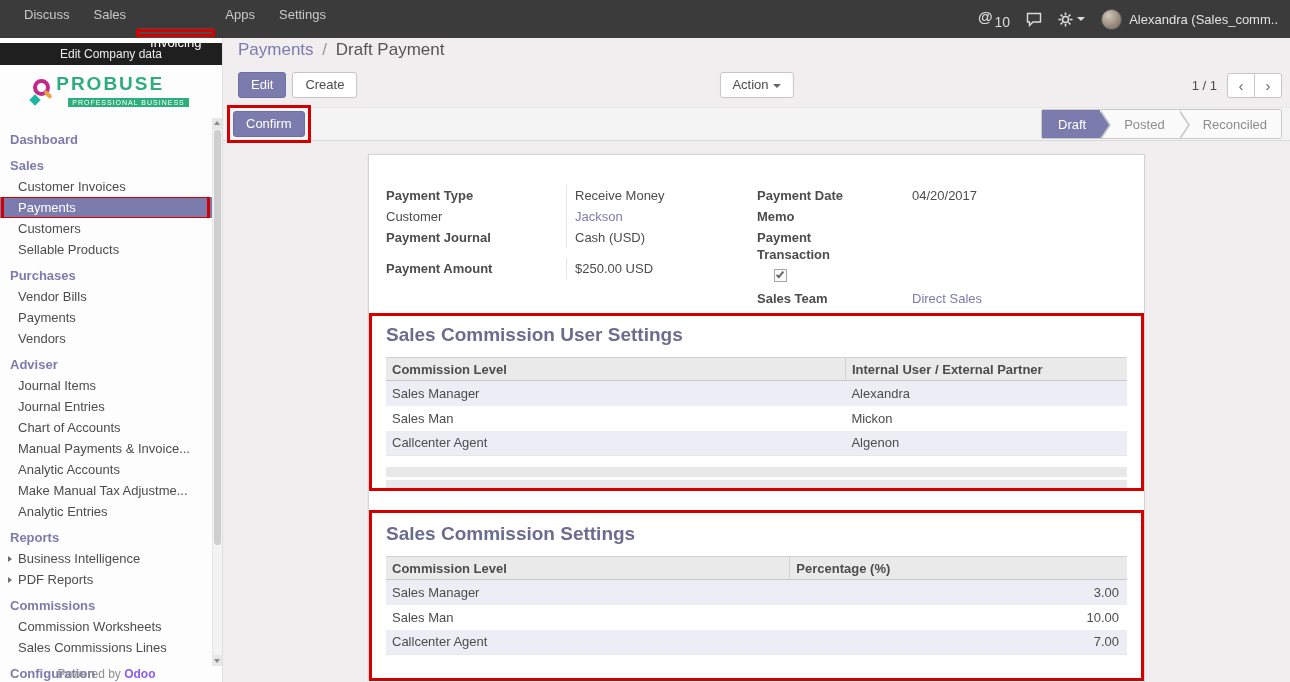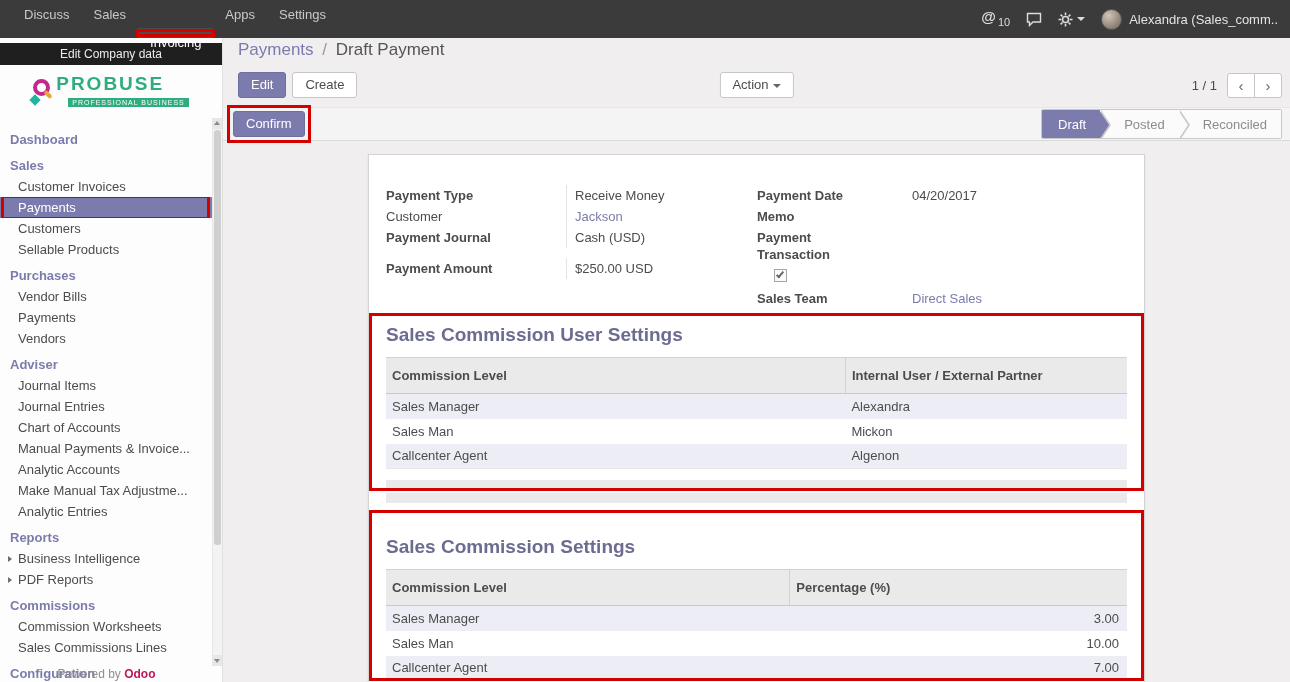--- a/index.html
+++ b/index.html
@@ -23,21 +23,21 @@
     padding:0 12px; line-height:30px; cursor:pointer; white-space:nowrap;
   }
   .topbar .menu-item.active { background:#4d4c4c; color:#fff; position:relative;margin-top:28px; }
   .topbar .menu-item.active::after {
     content:""; position:absolute; top:1px; bottom:1px; left:-2px; right:-2px;
     border:3px solid #d40000; pointer-events:none; z-index:50;
   }
   .topbar-right { margin-left:auto; display:flex; align-items:center; gap:16px; padding-right:12px; color:#dcdcdc; }
   .mention { display:flex; align-items:flex-start; gap:2px; line-height:30px; }
   .mention .at { font-size:15px; font-weight:bold; }
-  .mention .cnt { font-size:11px; margin-top:5px; }
+  .mention .cnt { font-size:14px; margin-top:5px; }
   .icon-svg { display:block; }
   .caret-down {
     display:inline-block; width:0; height:0; margin-left:4px;
     border-left:4px solid transparent; border-right:4px solid transparent;
     border-top:4px solid #dcdcdc; vertical-align:middle;
   }
   .user-block { display:flex; align-items:center; gap:7px; }
   .avatar {
     width:21px; height:21px; border-radius:50%;
     background: radial-gradient(circle at 35% 30%, #cfc7b8, #8d7f72 70%);
@@ -91,21 +91,21 @@
   }
   .expander {
     position:absolute; left:8px; top:8px; width:0; height:0;
     border-left:4px solid #6d6d6d; border-top:3px solid transparent; border-bottom:3px solid transparent;
   }
   .side-item.expandable { padding-left:18px; }
   .powered {
     position:absolute; bottom:1px; left:0; width:213px; text-align:center;
     font-size:12px; color:#8f8f8f;
   }
-  .powered .brand { color:#be185d; font-weight:bold; cursor:pointer; }
+  .powered .brand { color:#8b5cf6; font-weight:bold; cursor:pointer; }
 
   
   .sb-scroll {
     position:absolute; right:0; top:88px; bottom:16px; width:10px;
     background:#f3f3f3; border-left:1px solid #e6e6e6;
   }
   .sb-btn { position:absolute; left:0; width:9px; height:11px; background:#e7e7e7; }
   .sb-up { top:0; } .sb-down { bottom:0; }
   .sb-up::after, .sb-down::after {
     content:""; position:absolute; left:1px;
@@ -199,21 +199,21 @@
   }
 
   .section { margin-top:14px; }
   .section.second { margin-top:32px; }
   .section-title { font-size:19px; font-weight:bold; color:#6c6c91; line-height:24px; margin-bottom:10px; }
 
   table.o-list { width:741px; border-collapse:collapse; table-layout:fixed; }
   .o-list th {
     background:#eaeaea; font-weight:bold; text-align:left; color:#4c4c4c;
     border-top:1px solid #d2d2d2; border-bottom:1px solid #c9c9c9;
-    padding:10px 6px; height:23px; cursor:pointer;
+    padding:3px 6px; height:23px; cursor:pointer;
   }
   .o-list th + th { border-left:1px solid #d2d2d2; }
   .o-list td { padding:4px 6px; height:25px; cursor:pointer; }
   .o-list tbody tr:nth-child(odd) { background:#ededf5; }
   .o-list tbody tr:nth-child(even) { background:#fff; }
   .o-list { border-bottom:1px solid #e7e7e7; }
   .col-level-1 { width:62%; }
   .col-level-2 { width:54.5%; }
   .num { text-align:right; padding-right:8px !important; }
 

